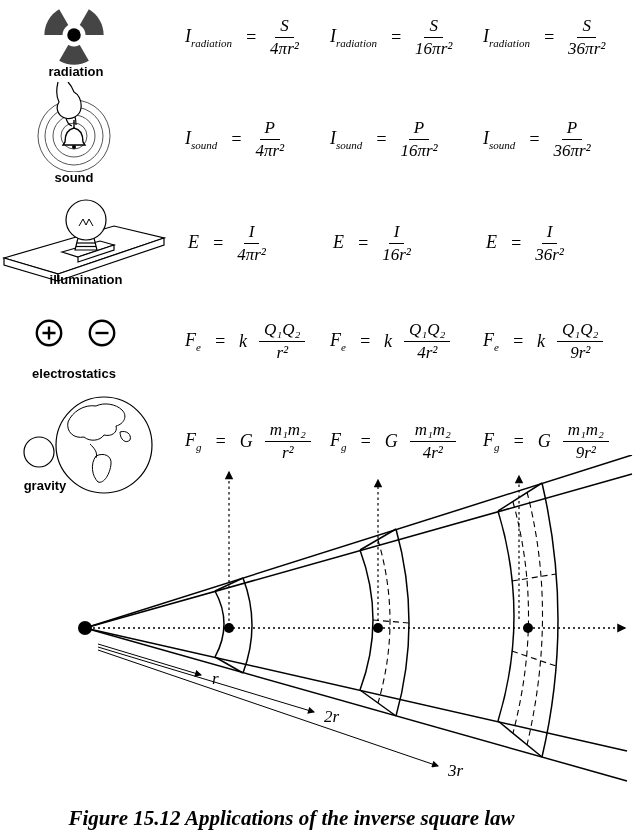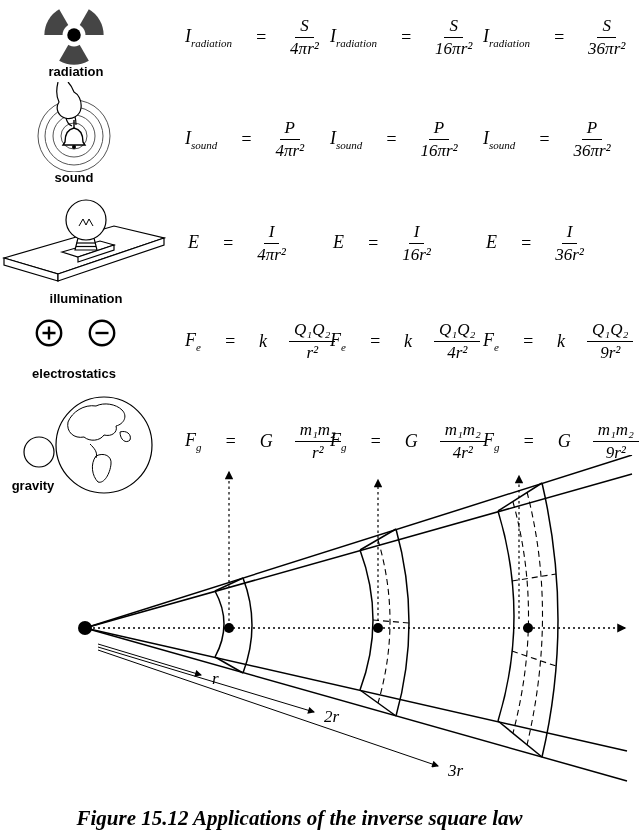--- a/index.html
+++ b/index.html
@@ -17,21 +17,21 @@
     font-family:"Liberation Sans", sans-serif;
     font-weight:700;
     font-size:13px;
     text-align:center;
     color:#000;
   }
   .formula {
     position:absolute;
     display:flex;
     align-items:center;
-    gap:22px;
+    gap:12px;
     font-style:italic;
     font-size:18px;
     white-space:nowrap;
   }
   .formula .fsub { font-size:11px; font-style:italic; }
   .formula .feq { padding:0 1px; }
   .formula .coef:empty { display:none; }
   .frac {
     display:inline-flex;
     flex-direction:column;
@@ -42,21 +42,20 @@
   .frac .num { padding:0 5px 1px; border-bottom:1.2px solid #000; }
   .frac .den { padding-top:1px; }
   .caption {
     position:absolute;
     top:806px; left:0; width:583px;
     text-align:center;
     font-family:"Liberation Serif", serif;
     font-weight:700;
     font-style:italic;
     font-size:21px;
-    margin-left:8px;
   }
 </style>
 </head>
 <body>
 
 <svg class="abs" style="left:40px;top:4px" width="68" height="62" viewBox="0 0 100 92">
   <g fill="#454545">
     <path d="M50,46 L94,46 A44,44 0 0 0 72,7.9 Z"></path>
     <path d="M50,46 L28,7.9 A44,44 0 0 0 6,46 Z"></path>
     <path d="M50,46 L28,84.1 A44,44 0 0 0 72,84.1 Z"></path>
@@ -93,21 +92,21 @@
     <polygon points="56,78 162,42 162,49 56,85"></polygon>
     <polygon points="60,56 98,45 112,49 76,61"></polygon>
     <polygon points="76,61 112,49 112,54 76,66"></polygon>
     <path d="M76,42 L73,54 L95,54 L92,42 Z"></path>
     <line x1="74.5" y1="47" x2="93.5" y2="47"></line>
     <line x1="74" y1="50.5" x2="94" y2="50.5"></line>
     <circle cx="84" cy="24" r="20"></circle>
     <path d="M77,30 L81,23 L84,29 L87,23 L91,30" fill="none" stroke-width="1"></path>
   </g>
 </svg>
-<div class="icon-label" style="left:28px;top:291px;width:116px">illumination</div>
+<div class="icon-label" style="left:28px;top:272px;width:116px">illumination</div>
 
 <svg class="abs" style="left:34px;top:317px" width="94" height="32" viewBox="0 0 94 32">
   <g stroke="#000" fill="none" stroke-width="2.4">
     <circle cx="15" cy="16" r="12.2"></circle>
     <path d="M15,9.5 L15,22.5 M8.5,16 L21.5,16"></path>
     <circle cx="68" cy="16" r="12.2"></circle>
     <path d="M61.5,16 L74.5,16"></path>
   </g>
 </svg>
 <div class="icon-label" style="left:6px;top:366px;width:136px">electrostatics</div>
@@ -117,21 +116,21 @@
     <circle cx="23" cy="60" r="15"></circle>
     <circle cx="88" cy="53" r="48"></circle>
   </g>
   <g stroke="#000" stroke-width="1" fill="none">
     <path d="M52,30 C56,20 68,12 80,14 C88,10 100,12 106,18 C112,24 108,32 100,34 C102,40 96,45 88,43 C84,49 74,50 68,45 C58,47 50,40 52,30 Z"></path>
     <path d="M74,52 C78,56 82,60 80,66"></path>
     <path d="M80,64 C88,60 96,64 95,72 C94,82 88,92 82,90 C76,84 74,72 80,64 Z"></path>
     <path d="M104,40 C110,38 116,42 114,48 C110,52 104,48 104,40 Z"></path>
   </g>
 </svg>
-<div class="icon-label" style="left:0;top:478px;width:66px">gravity</div>
+<div class="icon-label" style="left:12px;top:478px;width:66px">gravity</div>
 
 <div class="formula" style="left:185px;top:16px">
   <span><span>I</span><sub class="fsub">radiation</sub></span>
   <span class="feq">=</span>
 
   <span class="frac">
       <span class="num">S</span>
       <span class="den">4πr²</span>
     </span>
 </div>

